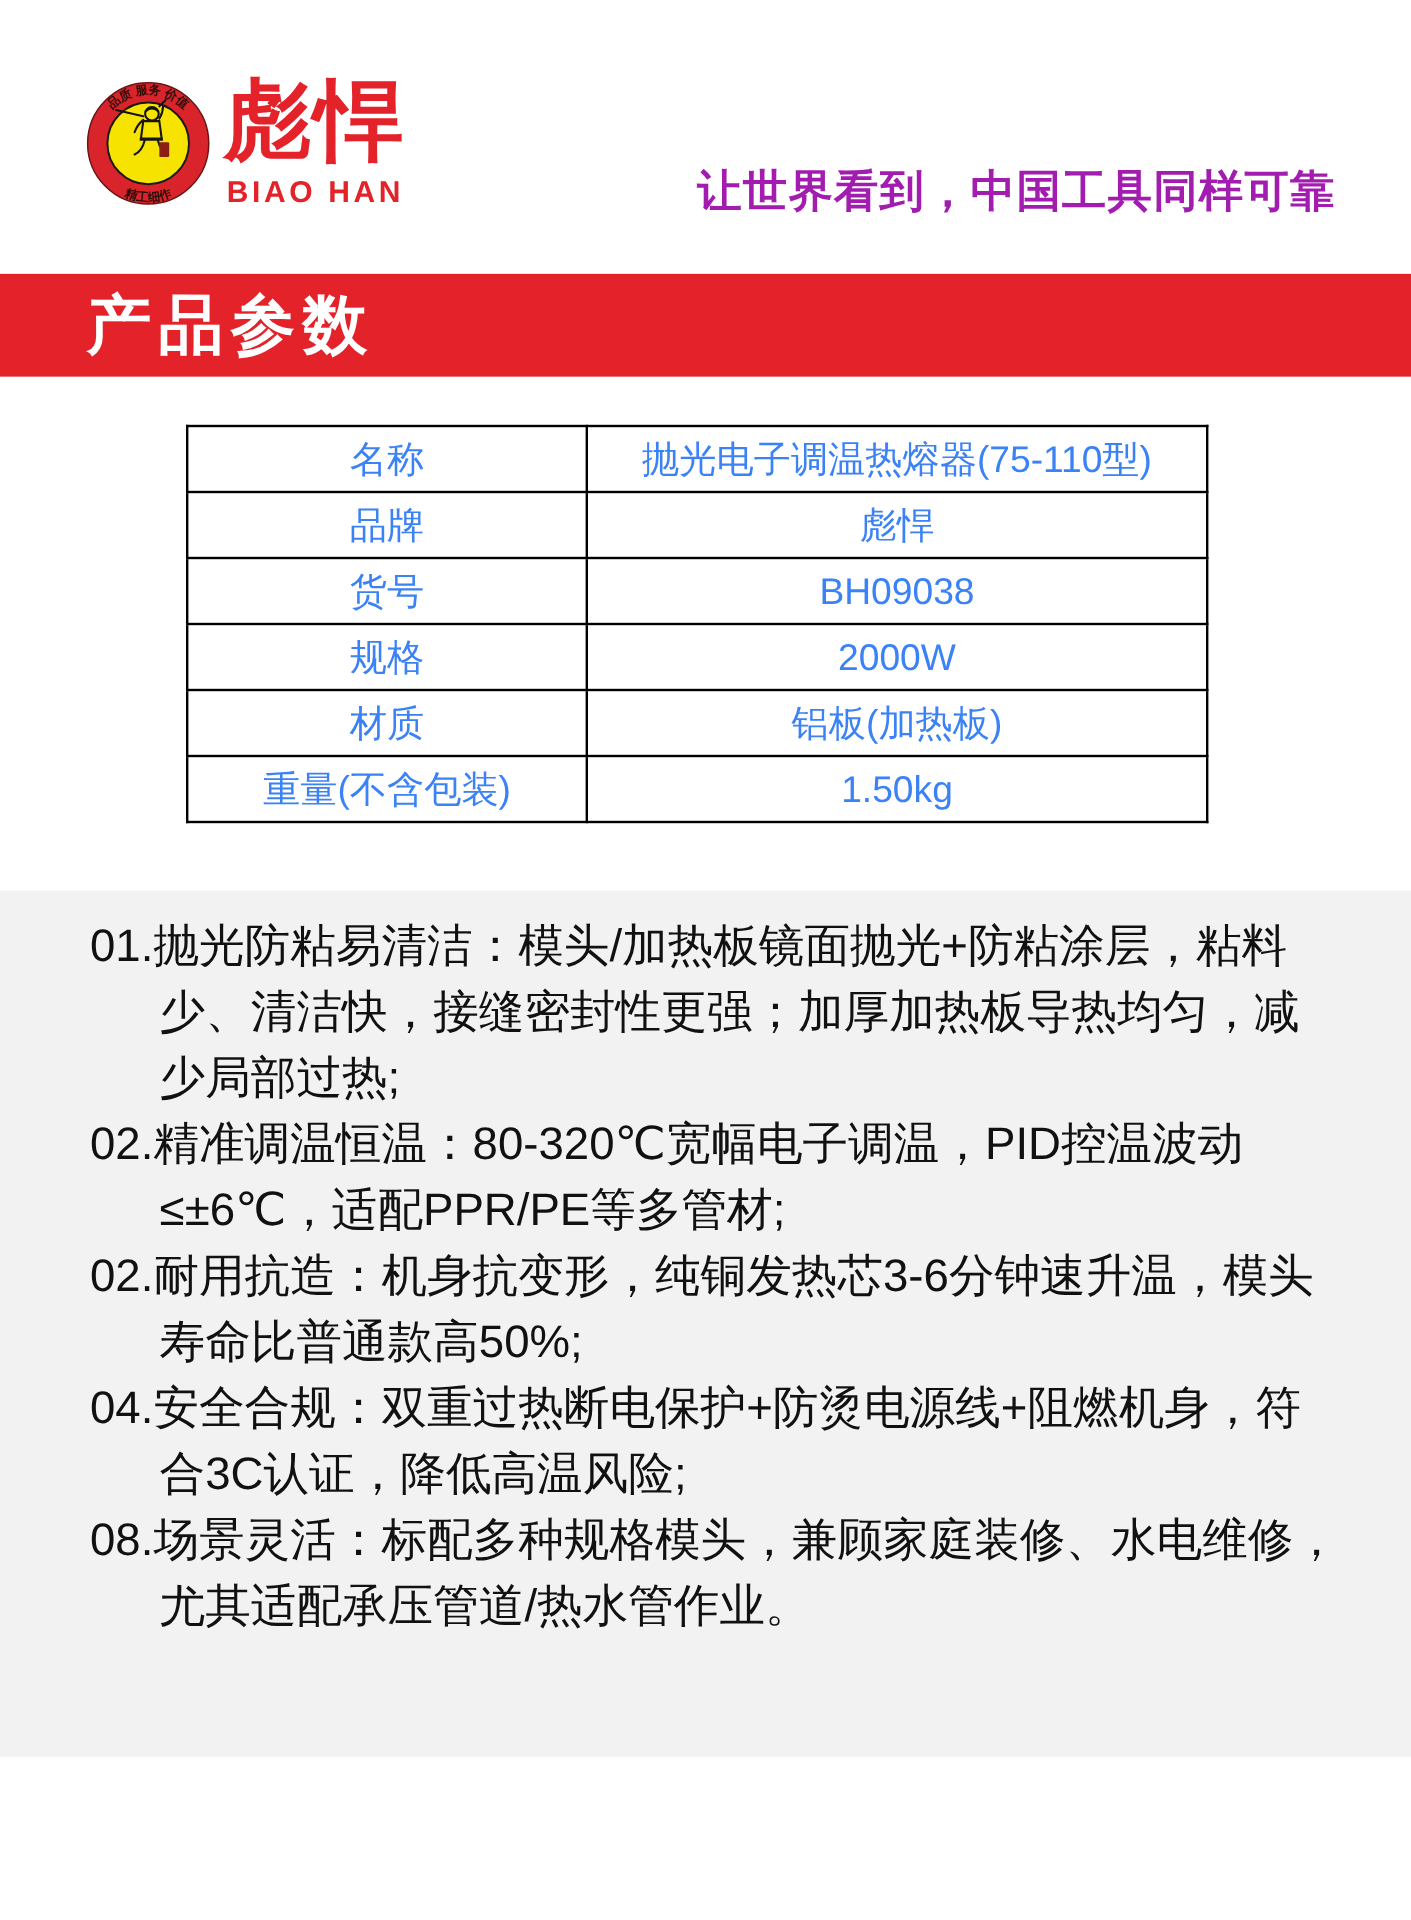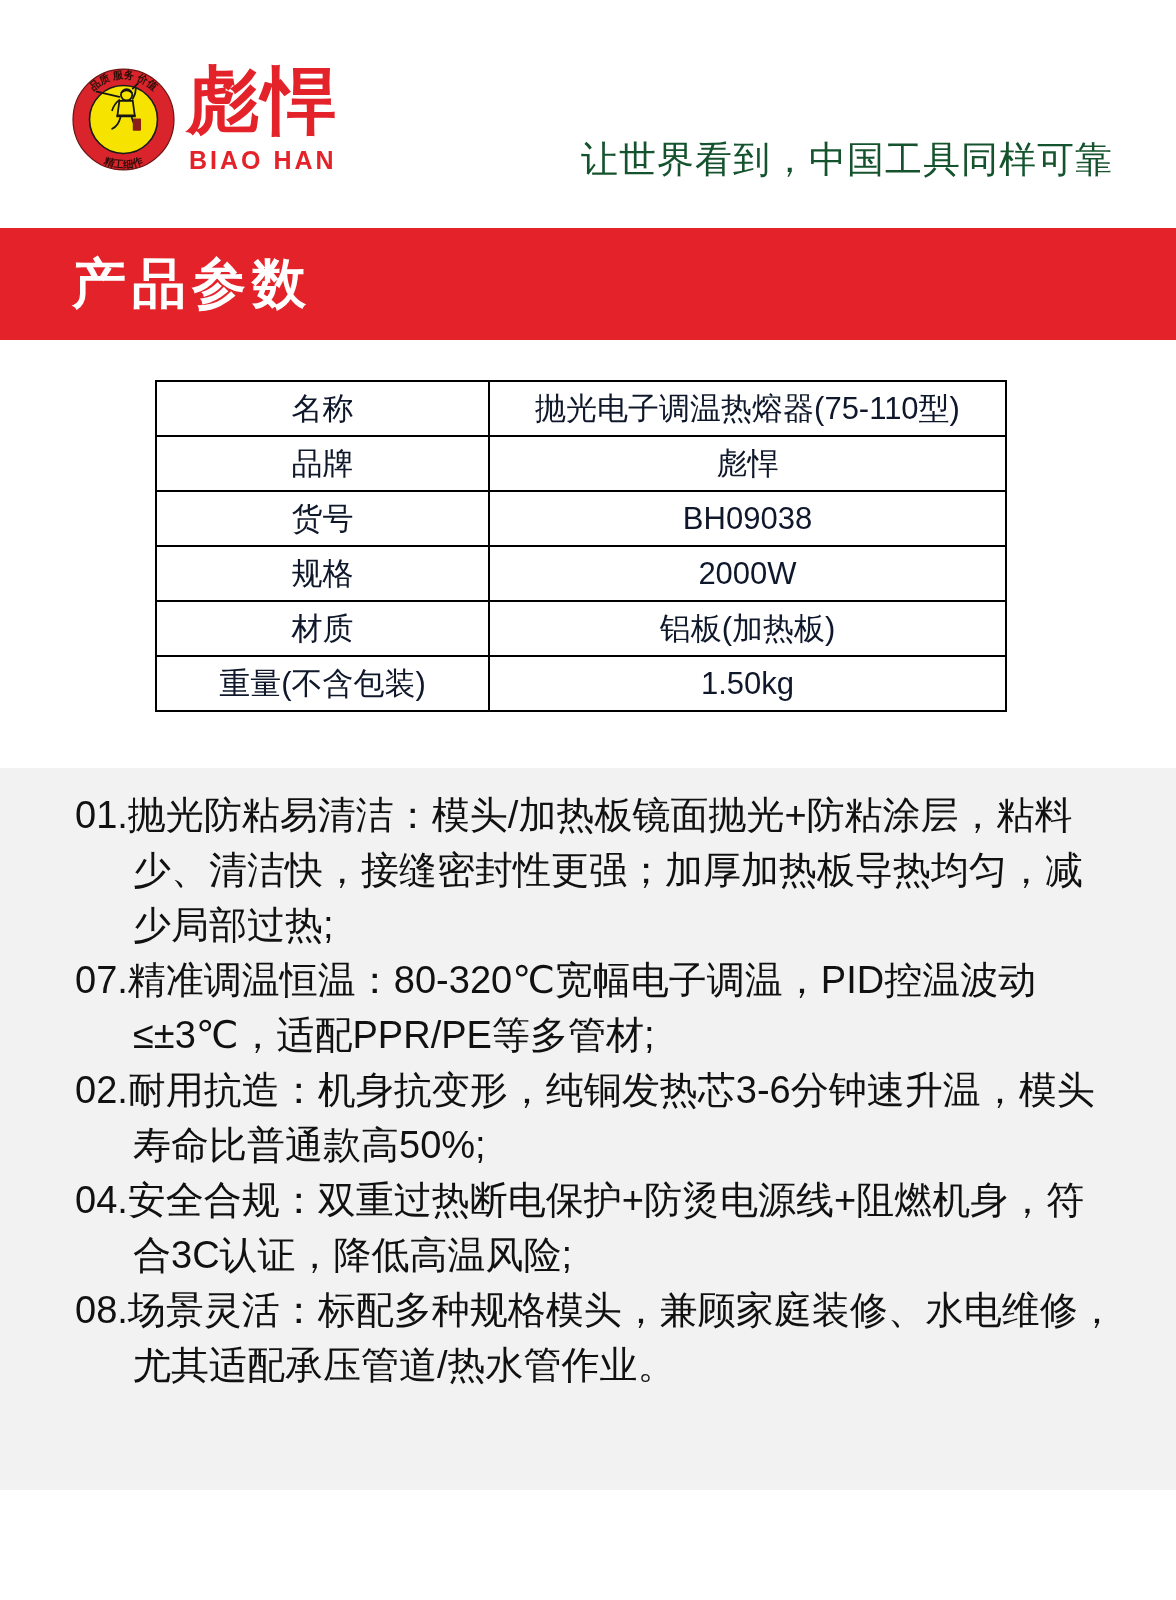--- a/index.html
+++ b/index.html
@@ -19,45 +19,45 @@
     font-size:74px; font-weight:bold; color:#E3222A;
     letter-spacing:2px; line-height:1; white-space:nowrap;
   }
   .brand-en{
     position:absolute; left:189px; top:146px;
     font-size:25px; font-weight:bold; color:#E3222A;
     letter-spacing:3px; white-space:nowrap;text-align:center;
   }
   .slogan{
     position:absolute; right:63px; top:135px;
-    font-size:37px; font-weight:normal; color:#14532d;
+    font-size:37px; font-weight:bold; color:#a21caf;
     letter-spacing:1px; white-space:nowrap;
   }
 
   
   .banner{
     width:100%; background:#E3222A; color:#ffffff;
     display:flex; align-items:center;
     padding-left:72px;
     font-size:54px; font-weight:bold; letter-spacing:6px;
   }
-  .banner-params{ height:112px; }
+  .banner-params{ height:86px; }
   .banner-features{ height:110px; }
 
   
   .table-section{ height:428px; position:relative; background:#ffffff; }
   .spec-table{
     position:absolute; left:155px; top:40px;
     width:852px; border-collapse:collapse;
     background:#ffffff;
   }
   .spec-table td{
     border:2px solid #000000;
     height:55px; text-align:center; vertical-align:middle;
-    font-size:31px; color:#0f172a; font-weight:500;
+    font-size:31px; color:#3b82f6; font-weight:500;
     white-space:nowrap;
   }
   .spec-table td.spec-label{ width:333px; }
 
   
   .features-section{
     height:722px; background:#F2F2F2;
     padding:20px 58px 0 75px;
   }
   .feature-item{
@@ -134,19 +134,19 @@
           <td class="spec-label">重量(不含包装)</td>
           <td class="spec-value">1.50kg</td>
         </tr>
       </tbody>
     </table>
   </div>
 
 
   <section class="features-section">
     <p class="feature-item">01.抛光防粘易清洁：模头/加热板镜面抛光+防粘涂层，粘料少、清洁快，接缝密封性更强；加厚加热板导热均匀，减少局部过热;</p>
-    <p class="feature-item">07.精准调温恒温：80-320℃宽幅电子调温，PID控温波动≤±3℃，适配PPR/PE等多管材;</p>
+    <p class="feature-item">02.精准调温恒温：80-320℃宽幅电子调温，PID控温波动≤±6℃，适配PPR/PE等多管材;</p>
     <p class="feature-item">02.耐用抗造：机身抗变形，纯铜发热芯3-6分钟速升温，模头寿命比普通款高50%;</p>
     <p class="feature-item">04.安全合规：双重过热断电保护+防烫电源线+阻燃机身，符合3C认证，降低高温风险;</p>
     <p class="feature-item">08.场景灵活：标配多种规格模头，兼顾家庭装修、水电维修，尤其适配承压管道/热水管作业。</p>
   </section>
 
 </div>
 
 </body></html>

